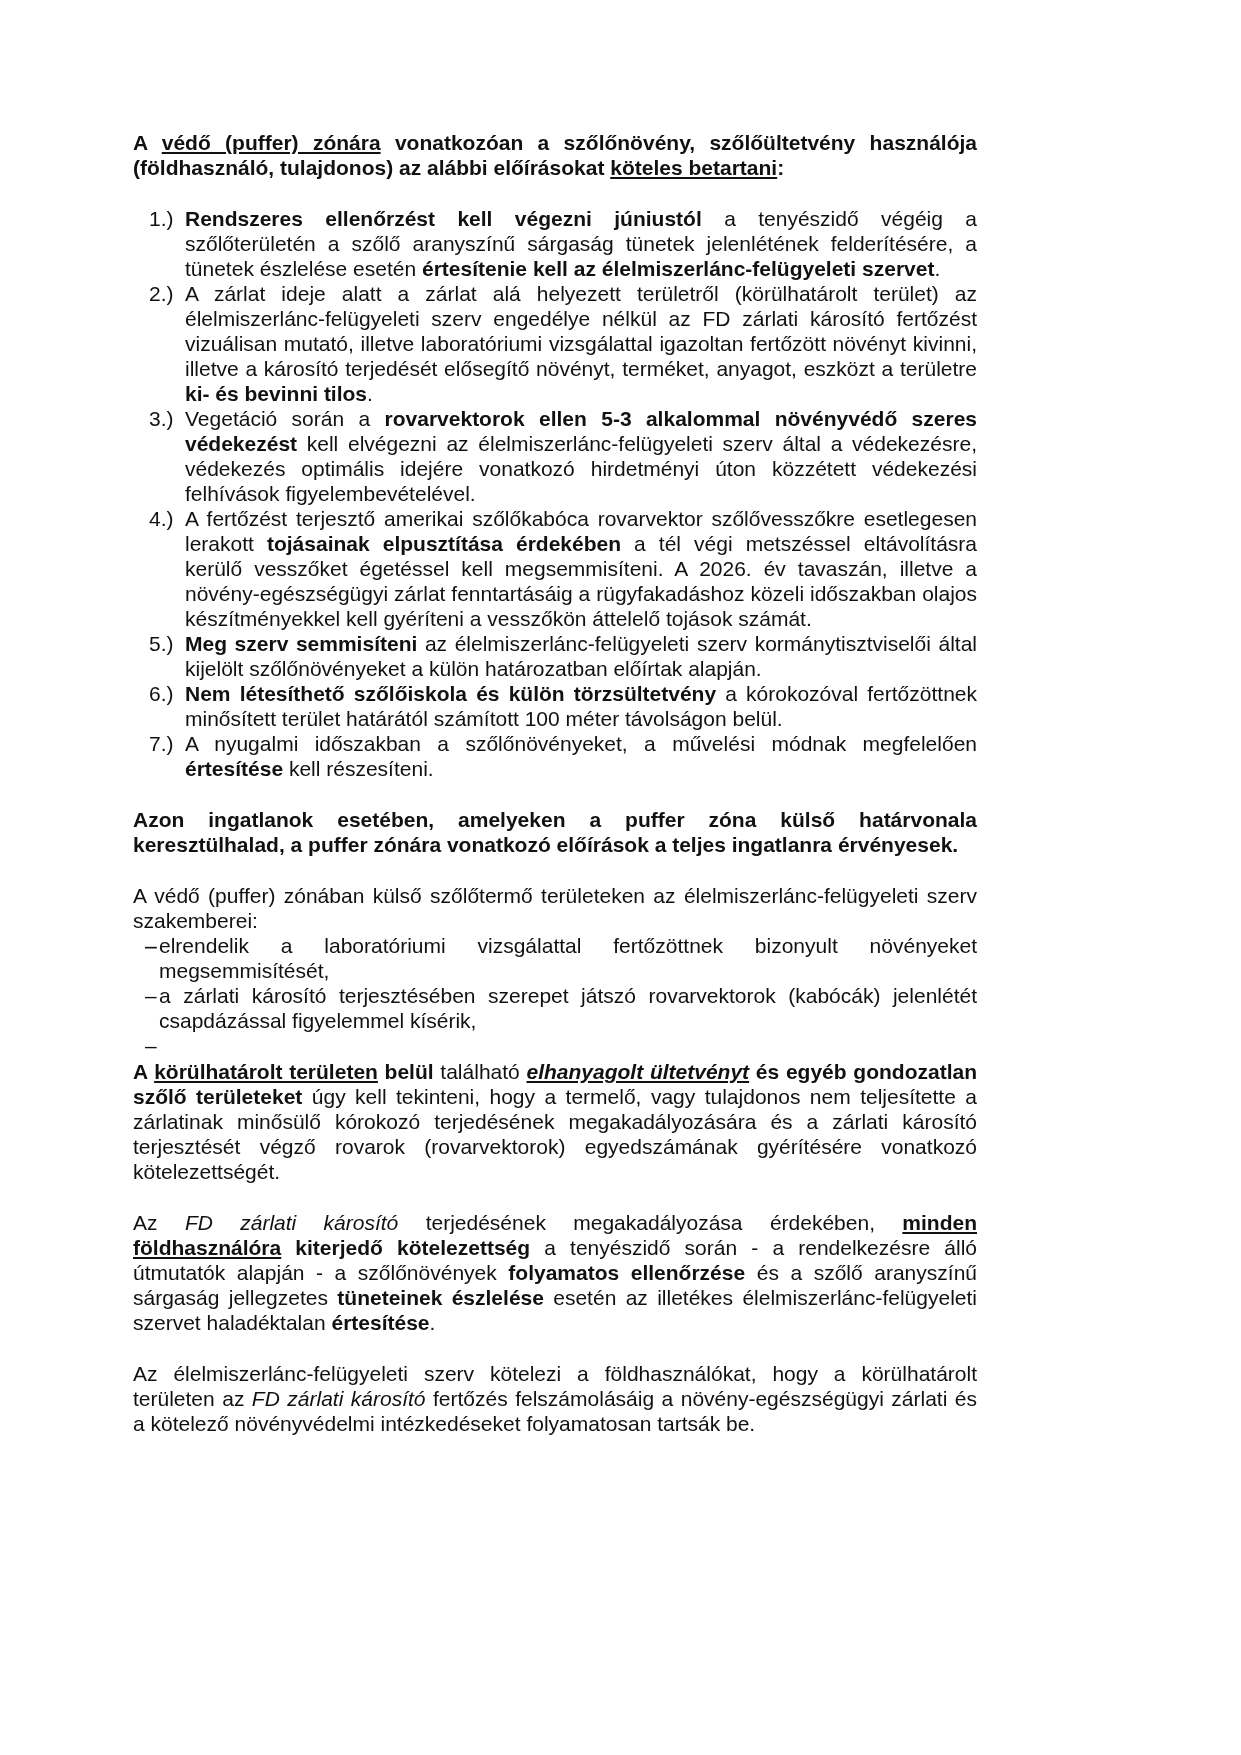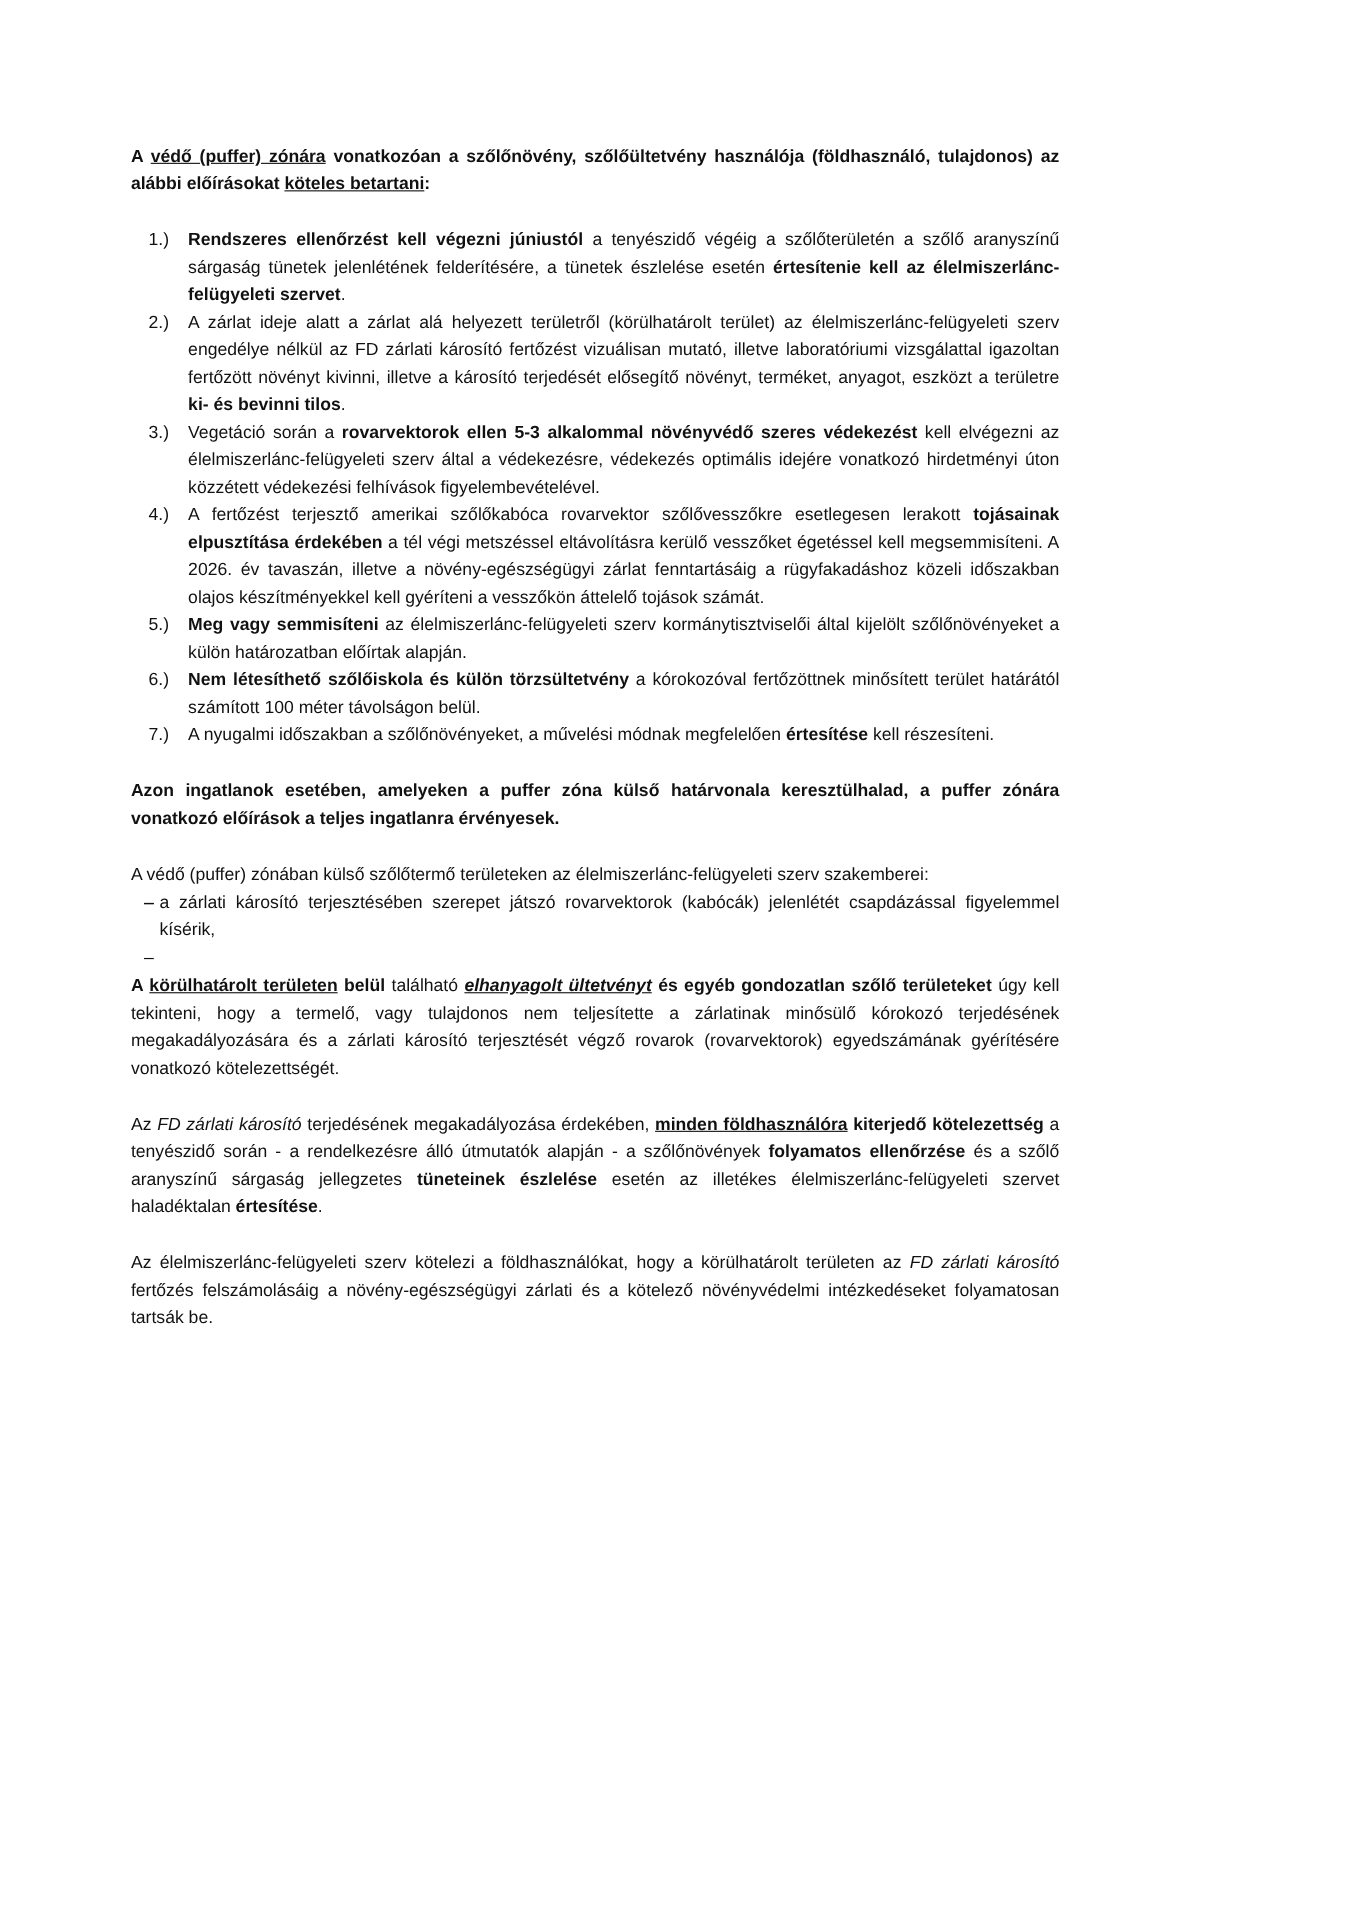--- a/index.html
+++ b/index.html
@@ -1,19 +1,19 @@
 <!DOCTYPE html>
 <html><head>
 <meta charset="utf-8">
 <style>
   html, body { margin: 0; padding: 0; background: #ffffff; }
   body { width: 1241px; height: 1755px; position: relative; overflow: hidden; }
   .page {
-    position: absolute; left: 119px; top: 130px; width: 844px;
-    font-family: "Liberation Sans", sans-serif; font-size: 16px;
+    position: absolute; left: 133px; top: 130px; width: 844px;
+    font-family: "Liberation Sans", sans-serif; font-size: 21px;
     line-height: 25px; color: #111111; text-align: justify;
   }
   p { margin: 0; }
   .b { font-weight: bold; }
   .u { text-decoration: underline; }
   .i { font-style: italic; }
   .intro { font-weight: bold; margin-bottom: 26px; }
   ol.reqs { list-style: none; margin: 0 0 26px 0; padding: 0; }
   ol.reqs li { position: relative; padding-left: 52px; }
   ol.reqs li .num { position: absolute; left: 16px; top: 0; }
@@ -29,31 +29,31 @@
 
 <div class="page">
 
   <p class="intro"><span>A </span><span class="u">védő (puffer) zónára</span><span> vonatkozóan a szőlőnövény, szőlőültetvény használója (földhasználó, tulajdonos) az alábbi előírásokat </span><span class="u">köteles betartani</span><span>:</span></p>
 
   <ol class="reqs">
     <li><span class="num">1.)</span><span class="b">Rendszeres ellenőrzést kell végezni júniustól</span><span> a tenyészidő végéig a szőlőterületén a szőlő aranyszínű sárgaság tünetek jelenlétének felderítésére, a tünetek észlelése esetén </span><span class="b">értesítenie kell az élelmiszerlánc-felügyeleti szervet</span><span>.</span></li>
     <li><span class="num">2.)</span><span>A zárlat ideje alatt a zárlat alá helyezett területről (körülhatárolt terület) az élelmiszerlánc-felügyeleti szerv engedélye nélkül az FD zárlati károsító fertőzést vizuálisan mutató, illetve laboratóriumi vizsgálattal igazoltan fertőzött növényt kivinni, illetve a károsító terjedését elősegítő növényt, terméket, anyagot, eszközt a területre </span><span class="b">ki- és bevinni tilos</span><span>.</span></li>
     <li><span class="num">3.)</span><span>Vegetáció során a </span><span class="b">rovarvektorok ellen 5-3 alkalommal növényvédő szeres védekezést</span><span> kell elvégezni az élelmiszerlánc-felügyeleti szerv által a védekezésre, védekezés optimális idejére vonatkozó hirdetményi úton közzétett védekezési felhívások figyelembevételével.</span></li>
     <li><span class="num">4.)</span><span>A fertőzést terjesztő amerikai szőlőkabóca rovarvektor szőlővesszőkre esetlegesen lerakott </span><span class="b">tojásainak elpusztítása érdekében</span><span> a tél végi metszéssel eltávolításra kerülő vesszőket égetéssel kell megsemmisíteni. A 2026. év tavaszán, illetve a növény-egészségügyi zárlat fenntartásáig a rügyfakadáshoz közeli időszakban olajos készítményekkel kell gyéríteni a vesszőkön áttelelő tojások számát.</span></li>
-    <li><span class="num">5.)</span><span class="b">Meg vagy semmisíteni</span><span> az élelmiszerlánc-felügyeleti szerv kormánytisztviselői által kijelölt szőlőnövényeket a külön határozatban előírtak alapján.</span></li>
+    <li><span class="num">5.)</span><span class="b">Meg szerv semmisíteni</span><span> az élelmiszerlánc-felügyeleti szerv kormánytisztviselői által kijelölt szőlőnövényeket a külön határozatban előírtak alapján.</span></li>
     <li><span class="num">6.)</span><span class="b">Nem létesíthető szőlőiskola és külön törzsültetvény</span><span> a kórokozóval fertőzöttnek minősített terület határától számított 100 méter távolságon belül.</span></li>
     <li><span class="num">7.)</span><span>A nyugalmi időszakban a szőlőnövényeket, a művelési módnak megfelelően </span><span class="b">értesítése</span><span> kell részesíteni.</span></li>
   </ol>
 
   <p class="bold-para">Azon ingatlanok esetében, amelyeken a puffer zóna külső határvonala keresztülhalad, a puffer zónára vonatkozó előírások a teljes ingatlanra érvényesek.</p>
 
   <p class="tasks-head">A védő (puffer) zónában külső szőlőtermő területeken az élelmiszerlánc-felügyeleti szerv szakemberei:</p>
   <ul class="tasks">
     <li><span class="dash">–</span></li>
-    <li><span class="dash">–</span></li>
+    <li><span class="dash">–</span><span>elrendelik a laboratóriumi vizsgálattal fertőzöttnek bizonyult növényeket megsemmisítését,</span></li>
     <li><span class="dash">–</span><span>a zárlati károsító terjesztésében szerepet játszó rovarvektorok (kabócák) jelenlétét csapdázással figyelemmel kísérik,</span></li>
     <li><span class="dash">–</span></li>
   </ul>
 
   <p class="para"><span class="b">A </span><span class="b u">körülhatárolt területen</span><span class="b"> belül</span><span> található </span><span class="b i u">elhanyagolt ültetvényt</span><span class="b"> és egyéb gondozatlan szőlő területeket</span><span> úgy kell tekinteni, hogy a termelő, vagy tulajdonos nem teljesítette a zárlatinak minősülő kórokozó terjedésének megakadályozására és a zárlati károsító terjesztését végző rovarok (rovarvektorok) egyedszámának gyérítésére vonatkozó kötelezettségét.</span></p>
 
   <p class="para"><span>Az </span><span class="i">FD zárlati károsító</span><span> terjedésének megakadályozása érdekében, </span><span class="b u">minden földhasználóra</span><span class="b"> kiterjedő kötelezettség</span><span> a tenyészidő során - a rendelkezésre álló útmutatók alapján - a szőlőnövények </span><span class="b">folyamatos ellenőrzése</span><span> és a szőlő aranyszínű sárgaság jellegzetes </span><span class="b">tüneteinek észlelése</span><span> esetén az illetékes élelmiszerlánc-felügyeleti szervet haladéktalan </span><span class="b">értesítése</span><span>.</span></p>
 
   <p class="para"><span>Az élelmiszerlánc-felügyeleti szerv kötelezi a földhasználókat, hogy a körülhatárolt területen az </span><span class="i">FD zárlati károsító</span><span> fertőzés felszámolásáig a növény-egészségügyi zárlati és a kötelező növényvédelmi intézkedéseket folyamatosan tartsák be.</span></p>
 

